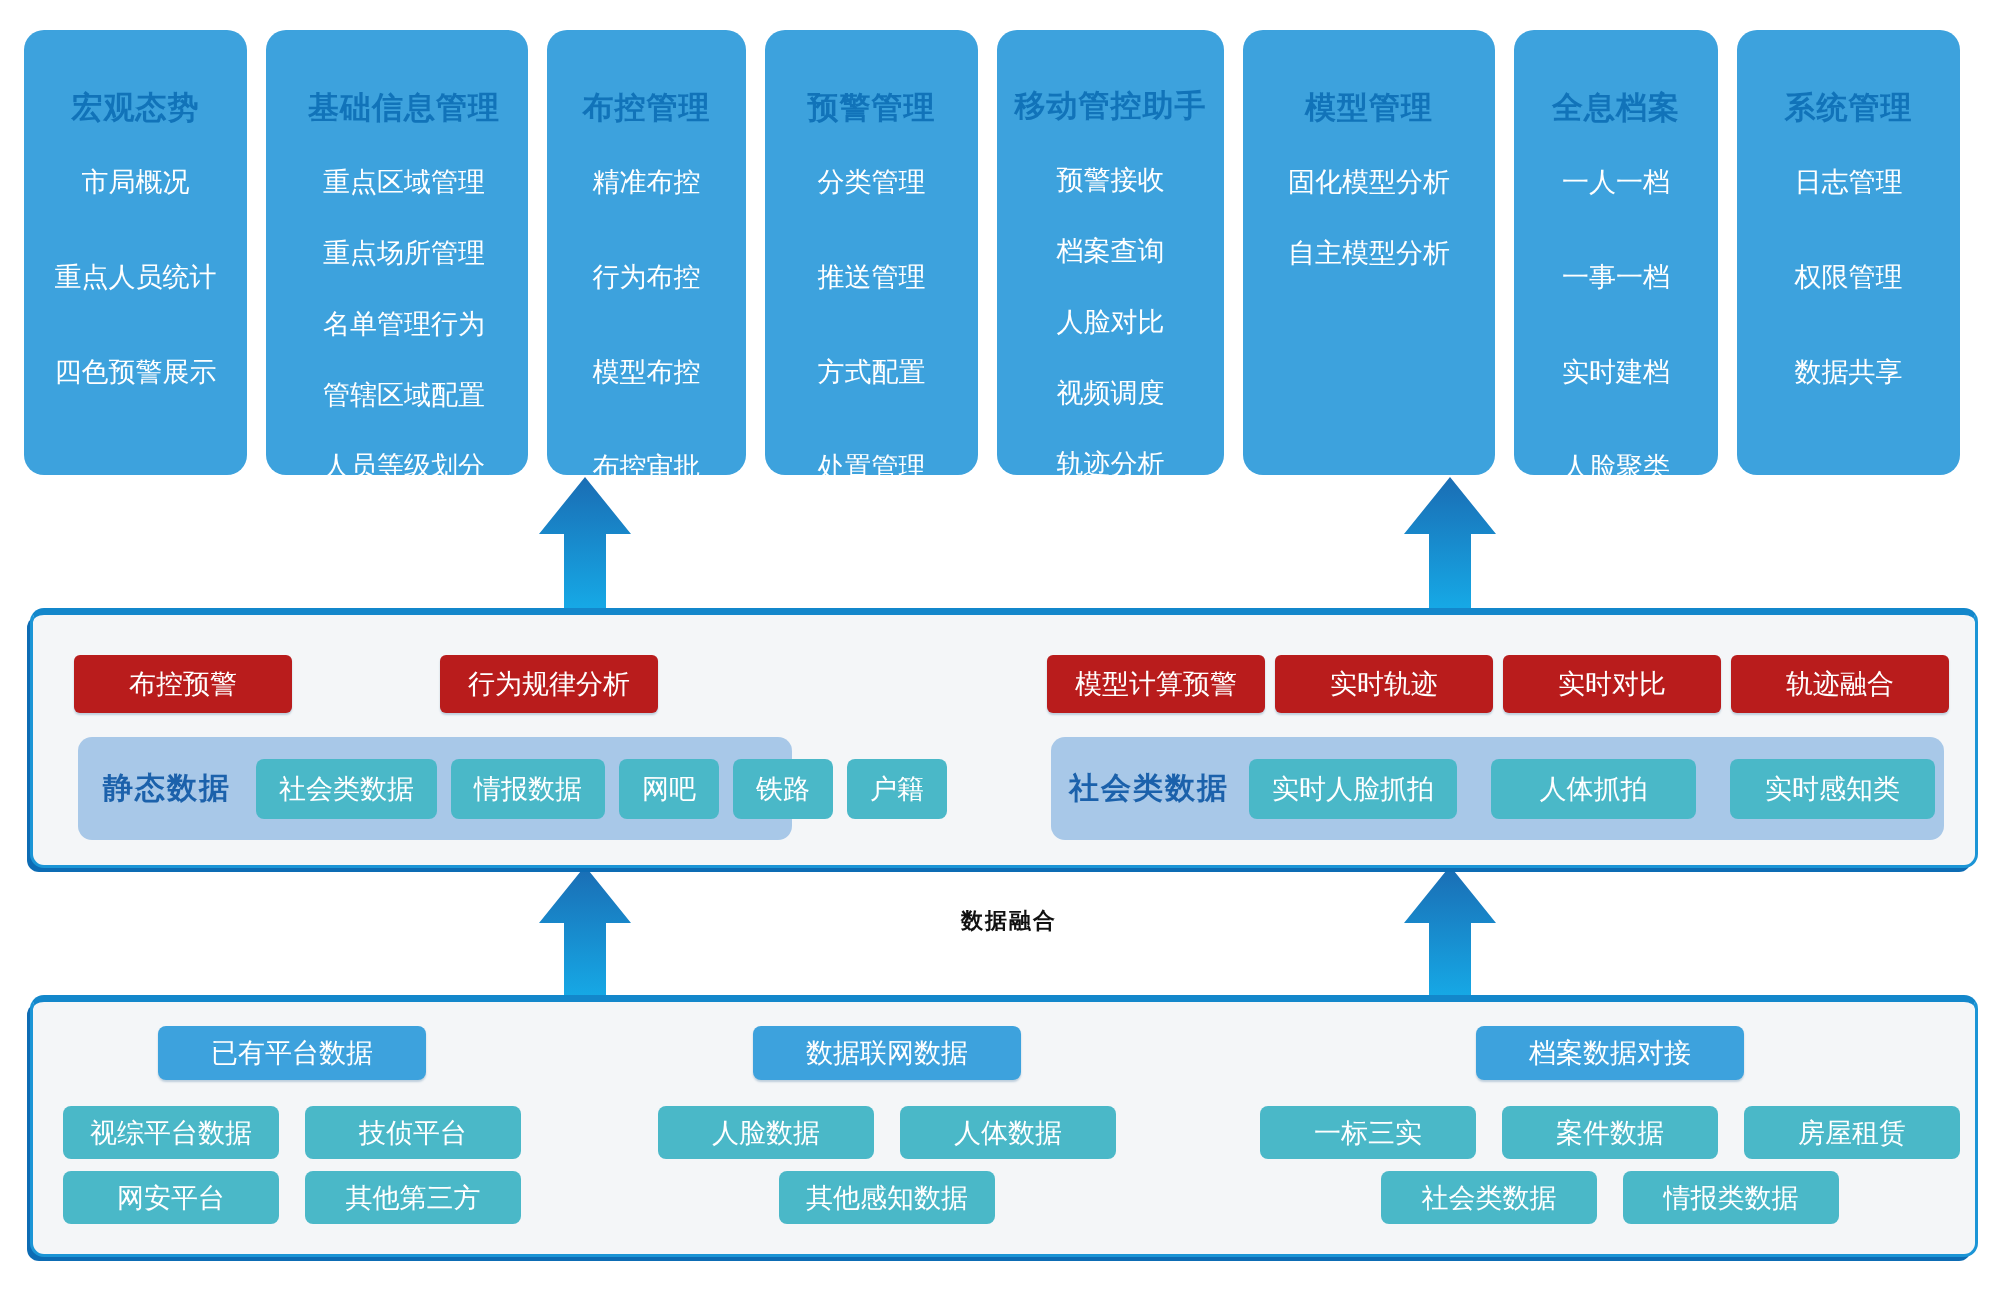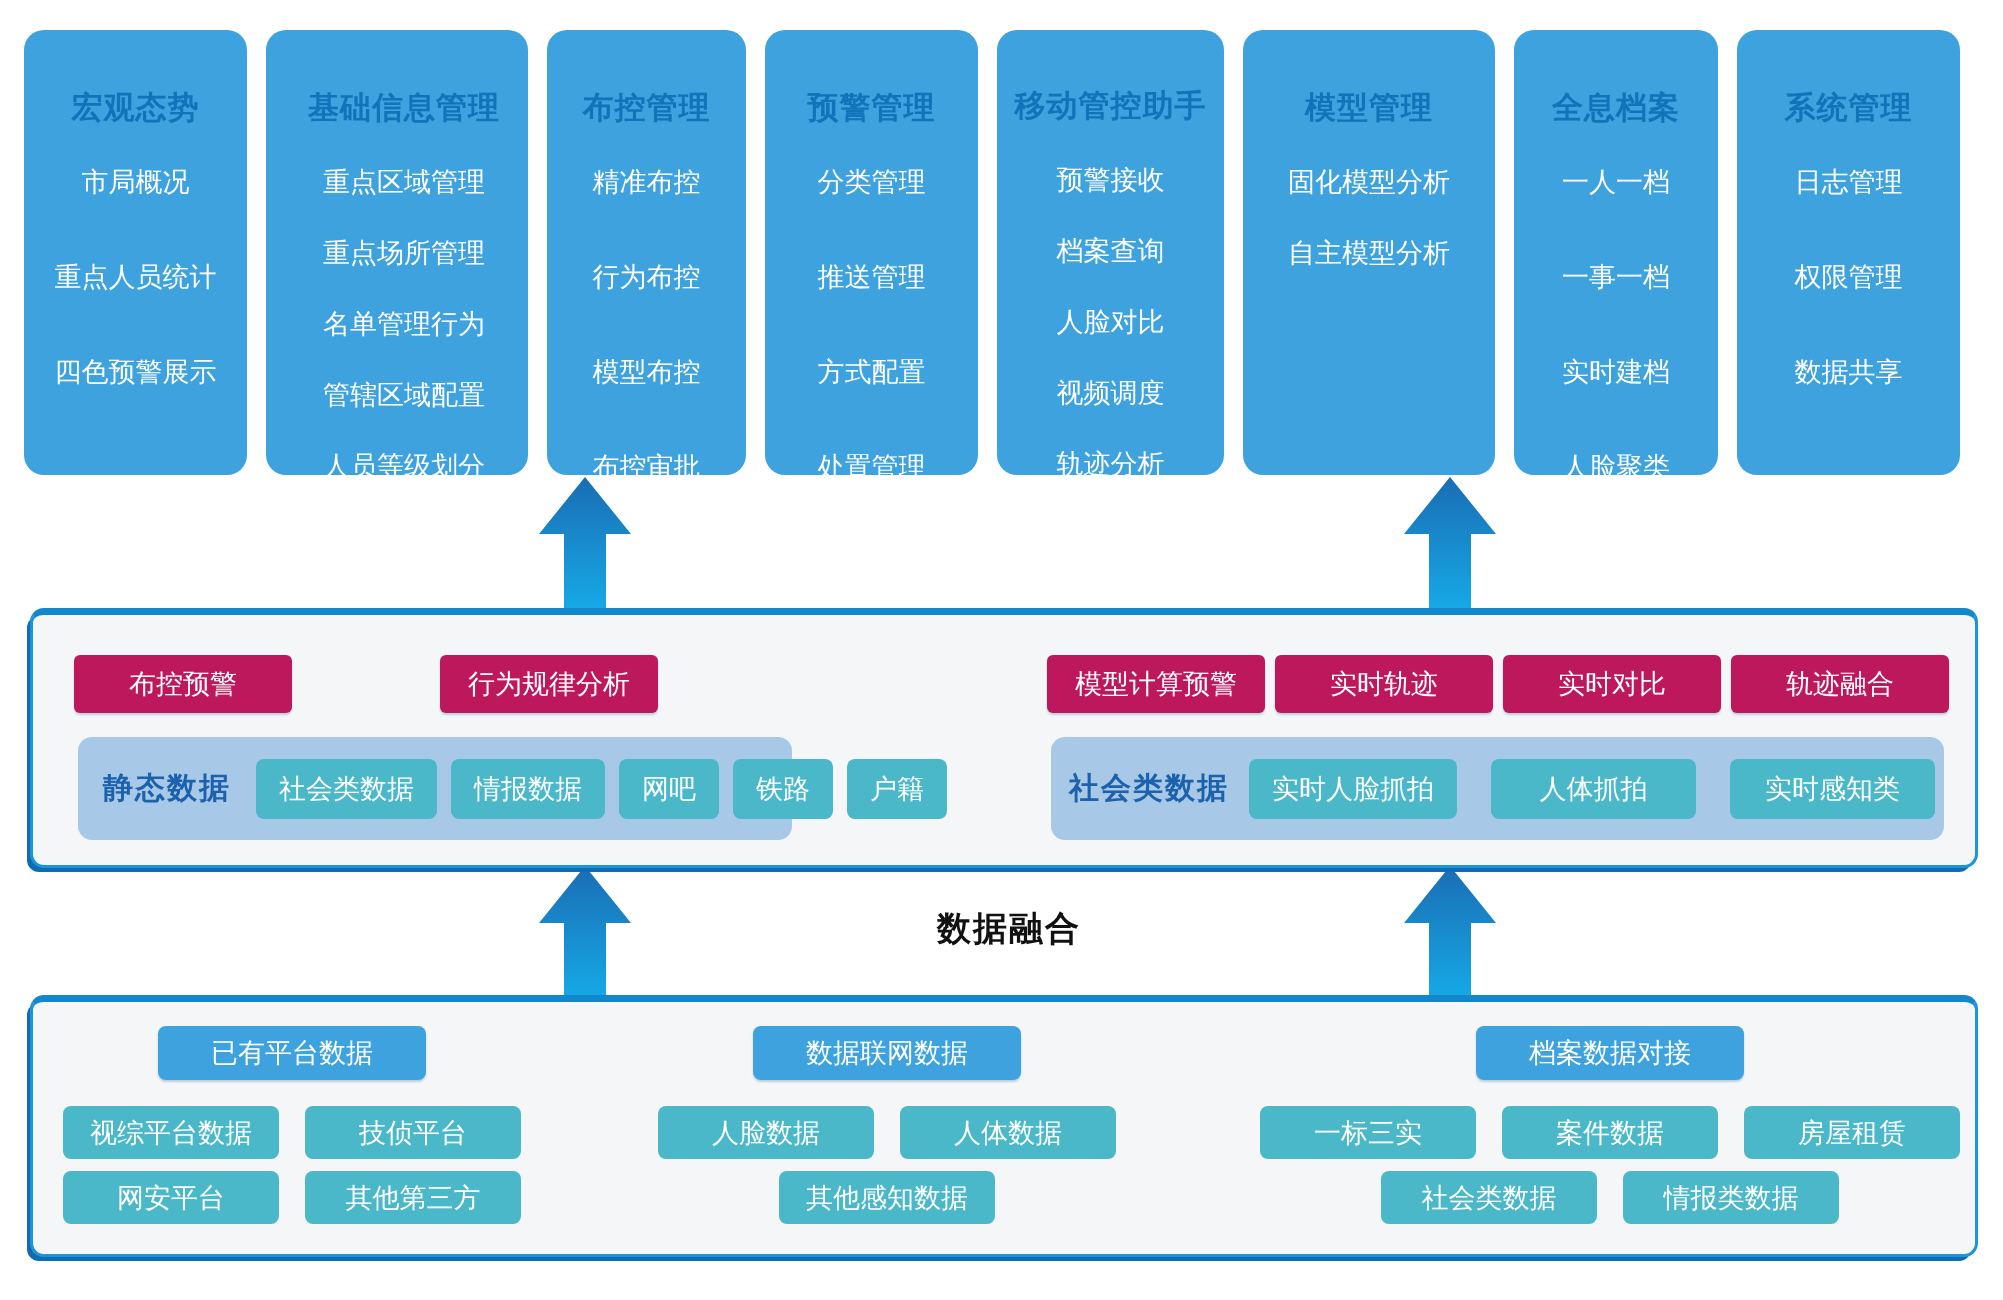--- a/index.html
+++ b/index.html
@@ -49,21 +49,21 @@
     border-radius:14px;box-shadow:-5px 6px 0 -2px #0d6cb4;
   }
   .platform-panel{top:608px;height:260px;}
   .source-panel{top:995px;height:262px;padding-left:48px;}
 
   
   .fn-row{position:absolute;top:40px;display:flex;}
   .fn-row-left{left:41px;gap:148px;}
   .fn-row-right{left:1014px;gap:10px;}
   .fn-btn{
-    width:218px;height:58px;background:#be185d;border-radius:6px;color:#ffffff;
+    width:218px;height:58px;background:#b91c1c;border-radius:6px;color:#ffffff;
     font-size:27px;display:flex;align-items:center;justify-content:center;
     box-shadow:0 2px 2px rgba(30,90,140,0.25);white-space:nowrap;box-sizing:border-box;
   }
   .data-group{
     position:absolute;top:122px;height:103px;background:#a8c8e8;border-radius:14px;
     display:flex;align-items:center;box-sizing:border-box;
   }
   .static-group{left:45px;width:714px;padding-left:14px;gap:14px;}
   .dynamic-group{left:1018px;width:893px;padding-left:18px;gap:30px;}
   .group-label{
@@ -76,21 +76,21 @@
   .teal-btn{
     height:60px;background:#4ab8c8;border-radius:8px;color:#ffffff;font-size:27px;
     display:flex;align-items:center;justify-content:center;padding:0 23px;
     white-space:nowrap;box-sizing:border-box;
   }
   .dynamic-group .teal-btn{min-width:205px;}
 
   
   .fusion-label{
     position:absolute;left:879px;top:906px;width:260px;text-align:center;
-    font-size:34px;font-weight:bold;color:#111111;letter-spacing:2px;
+    font-size:22px;font-weight:bold;color:#111111;letter-spacing:2px;
   }
 
   
   .source-group{position:absolute;top:24px;display:flex;flex-direction:column;align-items:center;}
   .source-group:nth-of-type(1){left:28px;width:462px;}
   .source-group:nth-of-type(2){left:626px;width:456px;}
   .source-group:nth-of-type(3){left:1230px;width:694px;}
   .header-btn{
     min-width:268px;height:54px;background:#3da2dd;border-radius:8px;color:#ffffff;
     font-size:27px;display:flex;align-items:center;justify-content:center;

